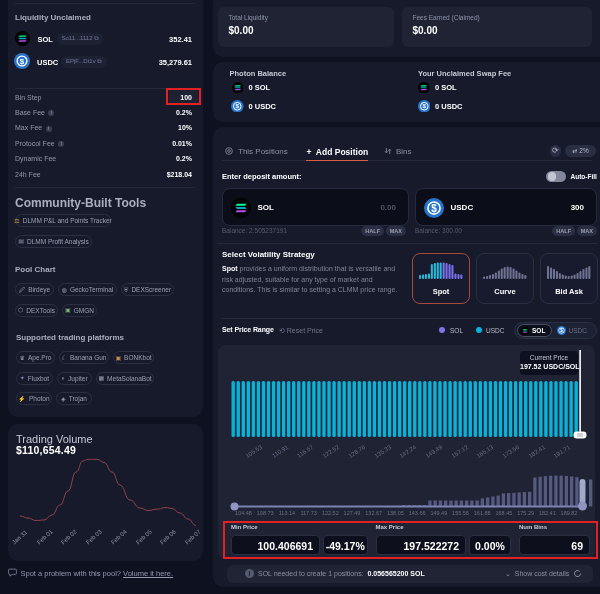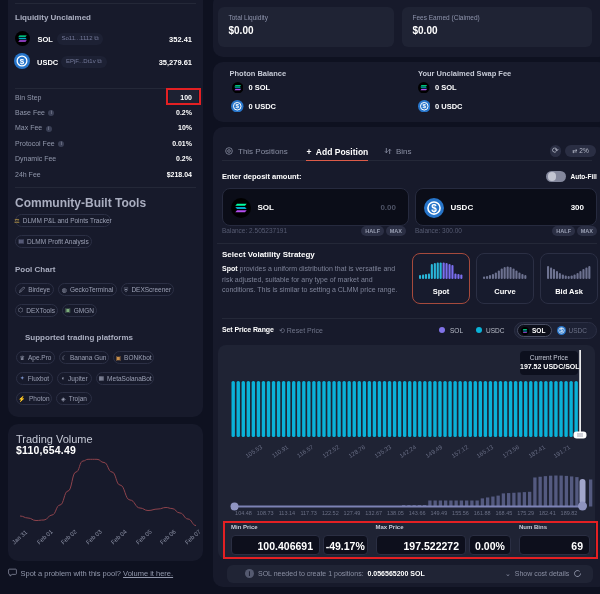--- a/index.html
+++ b/index.html
@@ -66,21 +66,21 @@
     <span>DEXScreener</span>
   </div>
 <div style="position:absolute;left:15px;top:303.5px;width:43px;height:13px;border:1px solid #2b2f44;border-radius:7px;color:#9ba0b4;font-size:6.5px;display:flex;align-items:center;justify-content:center;gap:3px;white-space:nowrap;">
     <span style="color:#9ba0b4;font-size:6px;line-height:1">⬡</span>
     <span>DEXTools</span>
   </div>
 <div style="position:absolute;left:62px;top:303.5px;width:35px;height:13px;border:1px solid #2b2f44;border-radius:7px;color:#9ba0b4;font-size:6.5px;display:flex;align-items:center;justify-content:center;gap:3px;white-space:nowrap;">
     <span style="color:#7dae7d;font-size:6px;line-height:1">▣</span>
     <span>GMGN</span>
   </div>
-<div class="t" style="position:absolute;left:25px;top:333px;font-size:8px;font-weight:bold;color:#aaaec0;">Supported trading platforms</div>
+<div class="t" style="position:absolute;left:16px;top:333px;font-size:8px;font-weight:bold;color:#aaaec0;">Supported trading platforms</div>
 <div style="position:absolute;left:16px;top:351px;width:39px;height:13px;border:1px solid #2b2f44;border-radius:7px;color:#9ba0b4;font-size:6.5px;display:flex;align-items:center;justify-content:center;gap:3px;white-space:nowrap;">
     <span style="color:#9ba0b4;font-size:6px;line-height:1">♛</span>
     <span>Ape.Pro</span>
   </div>
 <div style="position:absolute;left:59px;top:351px;width:50px;height:13px;border:1px solid #2b2f44;border-radius:7px;color:#9ba0b4;font-size:6.5px;display:flex;align-items:center;justify-content:center;gap:3px;white-space:nowrap;">
     <span style="color:#9ba0b4;font-size:6px;line-height:1">☾</span>
     <span>Banana Gun</span>
   </div>
 <div style="position:absolute;left:113px;top:351px;width:41px;height:13px;border:1px solid #2b2f44;border-radius:7px;color:#9ba0b4;font-size:6.5px;display:flex;align-items:center;justify-content:center;gap:3px;white-space:nowrap;">
     <span style="color:#c98f4a;font-size:6px;line-height:1">▣</span>

